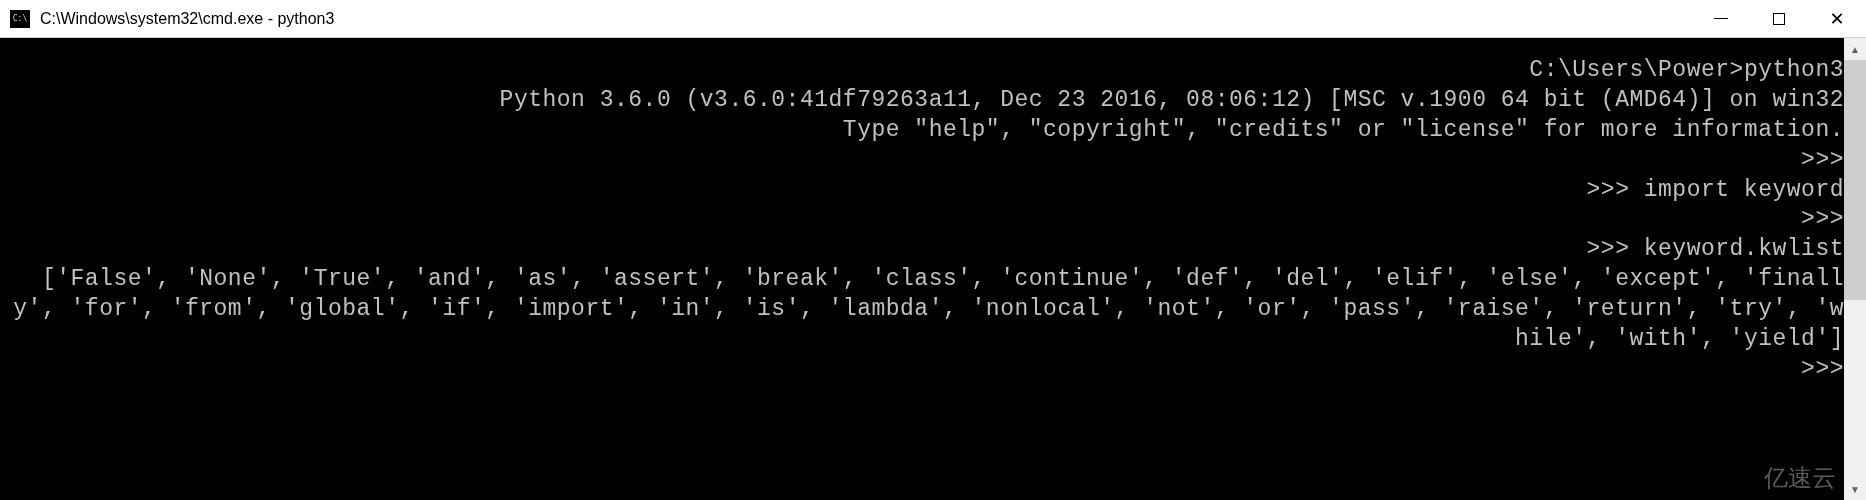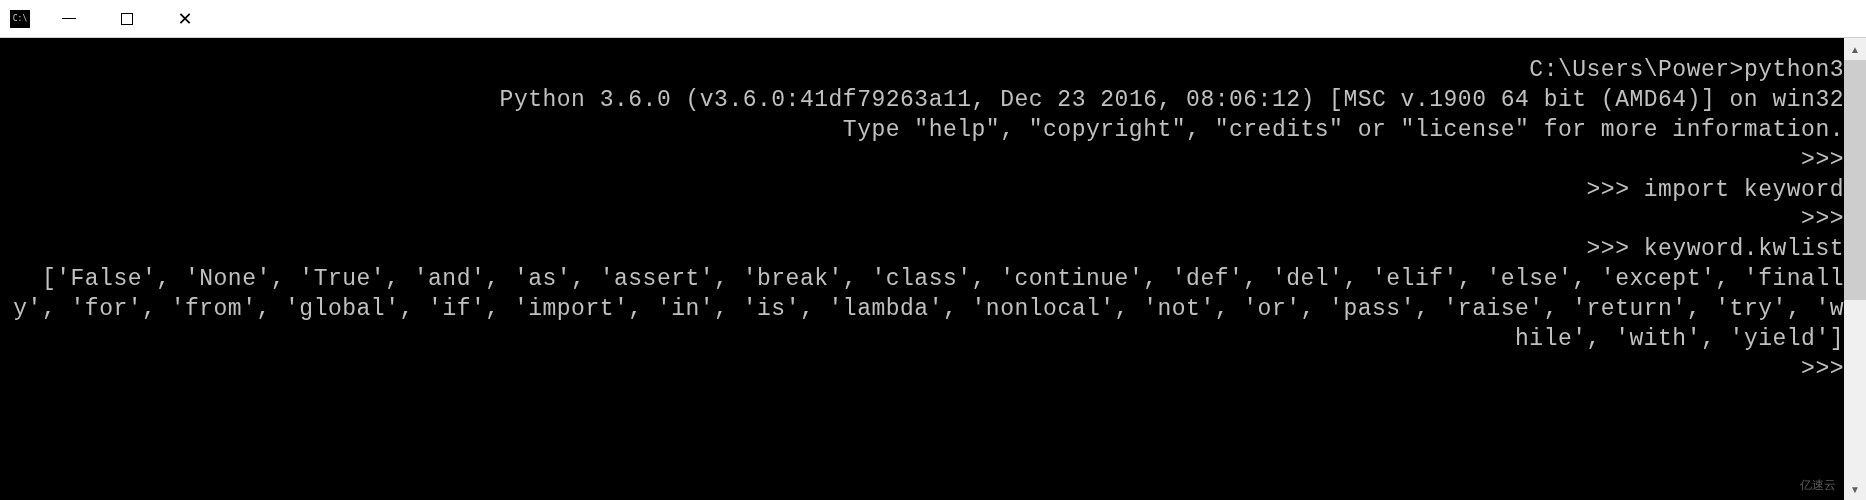--- a/index.html
+++ b/index.html
@@ -130,32 +130,33 @@
     }
     .scrollbar-btn.down {
       position: absolute;
       bottom: 0;
     }
     .watermark {
       position: absolute;
       right: 30px;
       bottom: 6px;
       color: rgba(180,180,180,0.5);
-      font-size: 12px;
+      font-size: 24px;
       font-family: sans-serif;
       pointer-events: none;
     }
   </style>
 </head>
 <body>
 
 <div class="titlebar">
   <div class="titlebar-icon">
     <span class="titlebar-icon-text">C:\</span>
   </div>
+  <div class="titlebar-title">C:\Windows\system32\cmd.exe - python3</div>
   <div class="titlebar-controls">
     <div class="titlebar-btn">
       <div class="min-icon"></div>
     </div>
     <div class="titlebar-btn">
       <div class="max-icon"></div>
     </div>
     <div class="titlebar-btn close">
       <span class="close-icon">✕</span>
     </div>

